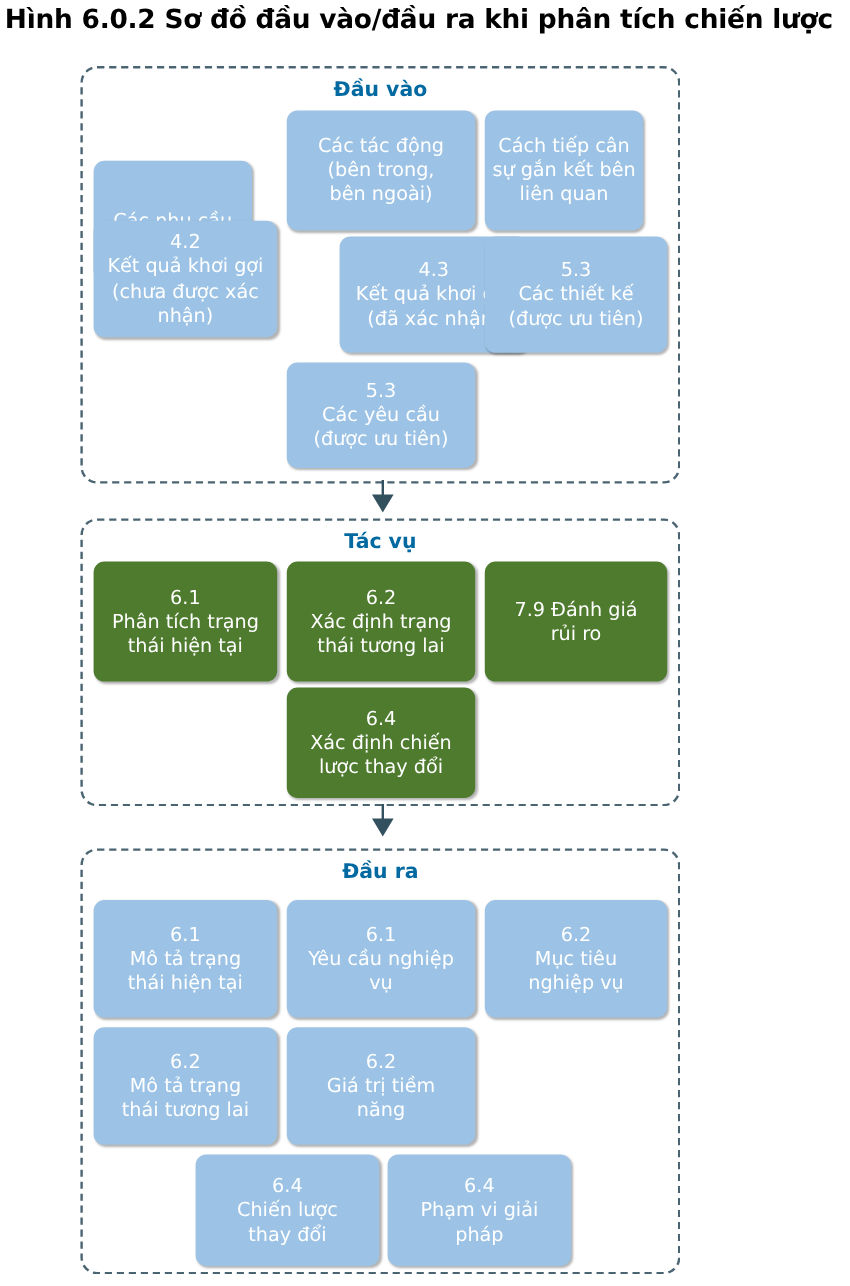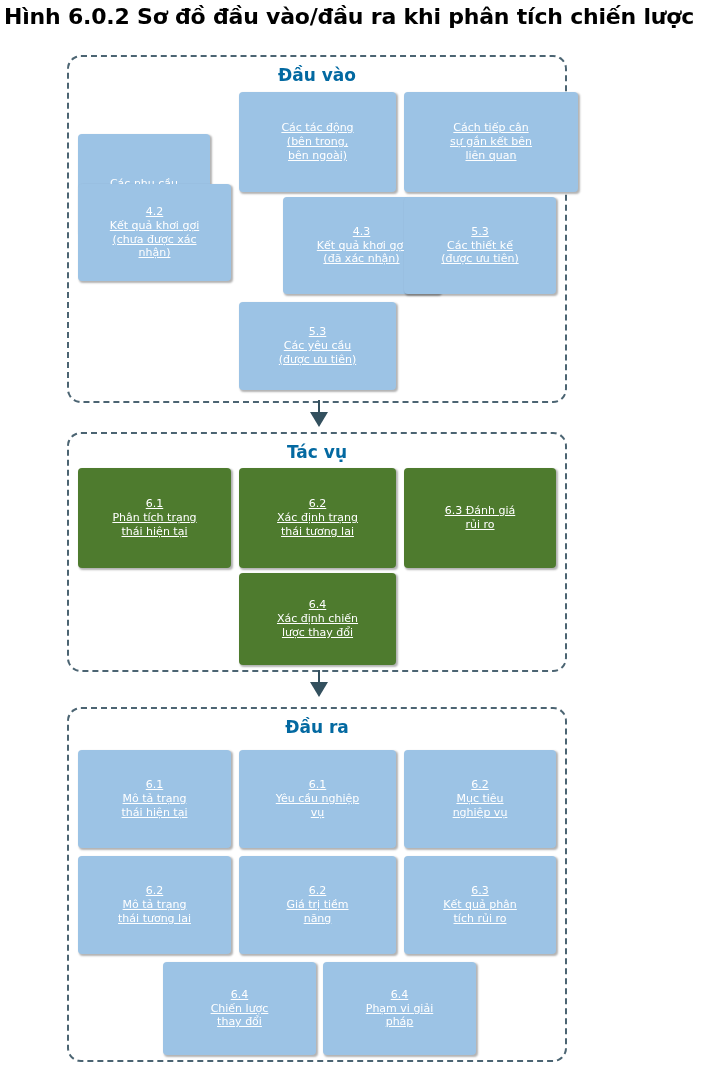--- a/index.html
+++ b/index.html
@@ -45,33 +45,32 @@
     width: 100%;
     text-align: center;
     font-size: 17px;
     font-weight: bold;
     color: #0369a1;
     font-family: "DejaVu Sans", "Liberation Sans", sans-serif;
   }
   .node {
     position: absolute;
     box-sizing: border-box;
-    border-radius: 4px;
+    border-radius: 9px;
     display: flex;
     align-items: center;
     justify-content: center;
     text-align: center;
     color: #ffffff;
-    font-size: 11px;
+    font-size: 16px;
     line-height: 1.26;
     padding: 2px 5px;
     white-space: pre-line;
     box-shadow: 1.5px 1.5px 2px rgba(0,0,0,0.30);
     font-family: "DejaVu Sans", "Liberation Sans", sans-serif;
-    text-decoration: underline;
   }
   .node.blue { background: #9cc3e5; }
   .node.green { background: #4e7b2e; }
 
   .arrow {
     position: absolute;
     width: 0;
     height: 0;
   }
   .arrow .stem {
@@ -103,21 +102,21 @@
   <div class="title">Hình 6.0.2 Sơ đồ đầu vào/đầu ra khi phân tích chiến lược</div>
 
   <div class="section" style="left:67px; top:55px; width:500px; height:348px;">
     <div class="section-label">Đầu vào</div>
   </div>
 
   <div class="node blue" style="left:78px; top:92px; width:132px; height:100px;margin-top:42px;">Các nhu cầu</div>
   <div class="node blue" style="left:239px; top:92px; width:157px; height:100px;">Các tác động
 (bên trong,
 bên ngoài)</div>
-  <div class="node blue" style="left:404px; top:92px; width:174px; height:100px;">Cách tiếp cân
+  <div class="node blue" style="left:404px; top:92px; width:132px; height:100px;">Cách tiếp cân
 sự gắn kết bên
 liên quan</div>
 
   <div class="node blue" style="left:78px; top:184px; width:153px; height:97px;">4.2
 Kết quả khơi gợi
 (chưa được xác
 nhận)</div>
   <div class="node blue" style="left:239px; top:197px; width:157px; height:97px;margin-left:44px;">4.3
 Kết quả khơi gợi
 (đã xác nhận)</div>
@@ -137,21 +136,21 @@
   <div class="section" style="left:67px; top:432px; width:500px; height:240px;">
     <div class="section-label">Tác vụ</div>
   </div>
 
   <div class="node green" style="left:78px; top:468px; width:153px; height:100px;">6.1
 Phân tích trạng
 thái hiện tại</div>
   <div class="node green" style="left:239px; top:468px; width:157px; height:100px;">6.2
 Xác định trạng
 thái tương lai</div>
-  <div class="node green" style="left:404px; top:468px; width:152px; height:100px;">6.3 Đánh giá
+  <div class="node green" style="left:404px; top:468px; width:152px; height:100px;">7.9 Đánh giá
 rủi ro</div>
 
   <div class="node green" style="left:239px; top:573px; width:157px; height:92px;">6.4
 Xác định chiến
 lược thay đổi</div>
 
   <div class="arrow" style="left:319px; top:670px;">
     <div class="stem"></div>
     <div class="head"></div>
   </div>
@@ -169,23 +168,20 @@
   <div class="node blue" style="left:404px; top:750px; width:152px; height:98px;">6.2
 Mục tiêu
 nghiệp vụ</div>
 
   <div class="node blue" style="left:78px; top:856px; width:153px; height:98px;">6.2
 Mô tả trạng
 thái tương lai</div>
   <div class="node blue" style="left:239px; top:856px; width:157px; height:98px;">6.2
 Giá trị tiềm
 năng</div>
-  <div class="node blue" style="left:404px; top:856px; width:152px; height:98px;">6.3
-Kết quả phân
-tích rủi ro</div>
 
   <div class="node blue" style="left:163px; top:962px; width:153px; height:93px;">6.4
 Chiến lược
 thay đổi</div>
   <div class="node blue" style="left:323px; top:962px; width:153px; height:93px;">6.4
 Phạm vi giải
 pháp</div>
 
 </div>
 

